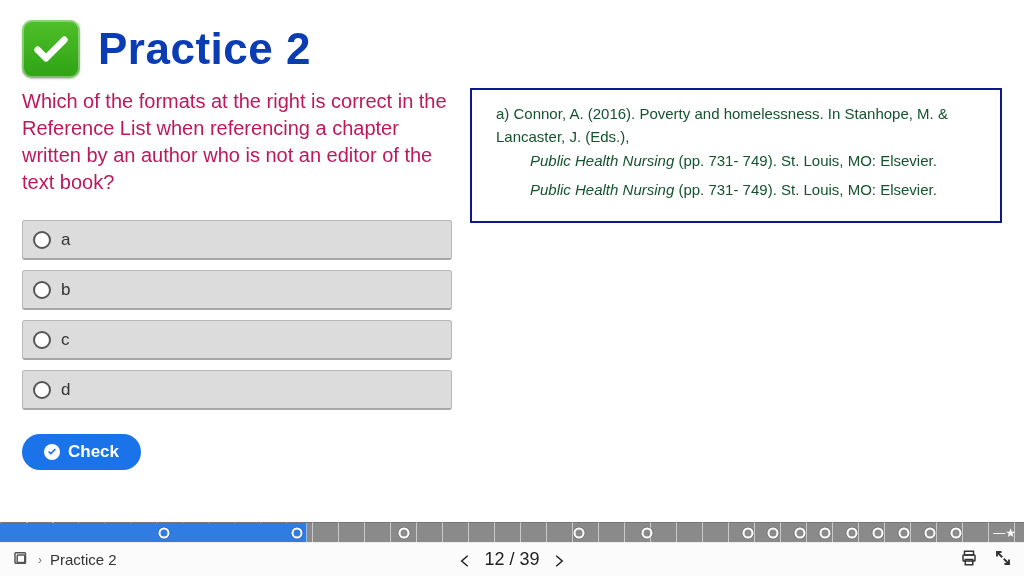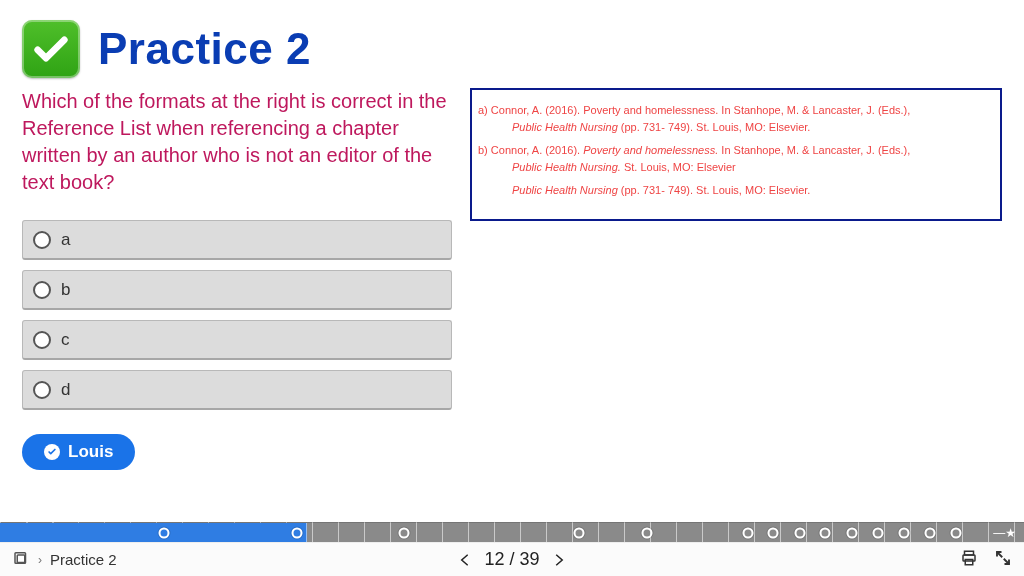--- a/index.html
+++ b/index.html
@@ -13,36 +13,36 @@
   .columns { display: flex; gap: 18px; }
   .left { width: 430px; }
   .question { font-size: 20px; line-height: 1.35; color: #be185d; margin-bottom: 24px; }
   .option { width: 100%; height: 40px; background: #dcdcdc; border: 1px solid #b8b8b8; border-bottom: 2px solid #a7a7a7; border-radius: 3px; display: flex; align-items: center; gap: 10px; padding: 0 10px; margin-bottom: 10px; cursor: pointer; color: #333; }
   .radio { width: 18px; height: 18px; border: 2.2px solid #555; border-radius: 50%; background: #fff; flex: 0 0 auto; }
   .option-label { font-size: 17px; color: #333; }
   .check-btn { margin-top: 14px; height: 36px; padding: 0 22px; border: none; border-radius: 18px; background: #1a73e8; color: #fff; font-size: 17px; font-weight: 600; display: inline-flex; align-items: center; gap: 8px; cursor: pointer; }
   .check-btn .chk { width: 16px; height: 16px; background: #fff; border-radius: 50%; display: inline-flex; align-items: center; justify-content: center; }
   .check-btn .chk svg { width: 10px; height: 10px; }
   .right { flex: 1; }
-  .refbox { border: 2px solid #0a1a8c; padding: 12px 14px 14px 6px; font-size: 11px; color: #ef4444; line-height: 1.55; }
+  .refbox { border: 2px solid #0a1a8c; padding: 12px 14px 14px 24px; font-size: 15px; color: #14532d; line-height: 1.55; }
   .refitem { margin-bottom: 6px; }
   .refitem .lead { }
   .refitem .indent { display: block; padding-left: 34px; }
   .ital { font-style: italic; }
   .boldital { font-style: italic; font-weight: 700; }
 
   
   .progress { position: relative; height: 20px; width: 100%; background: #8a8a8a; background-image: repeating-linear-gradient(to right, rgba(255,255,255,.55) 0 1.5px, transparent 1.5px 26px); border-top: 1px solid rgba(0,0,0,.15); }
   .progress .filled { position: absolute; left: 0; top: 0; bottom: 0; background: #2f7de3; border-right: 1px solid rgba(255,255,255,.5); }
   .progress .circle { position: absolute; top: 50%; width: 11px; height: 11px; border: 2px solid #fff; border-radius: 50%; transform: translate(-50%, -50%); box-shadow: 0 0 0 1px rgba(0,0,0,.15); }
   .progress .arrow-star { position: absolute; right: 8px; top: 50%; transform: translateY(-50%); color: #fff; font-size: 12px; display: flex; align-items: center; gap: 2px; }
   .footer { height: 34px; display: flex; align-items: center; padding: 0 12px; font-size: 15px; color: #333; border-top: 1px solid #eee; background: #fbfbfb; }
   .footer .left-f { display: flex; align-items: center; gap: 8px; }
   .footer .crumb { color: #777; font-size: 12px; }
-  .footer .mid { position: absolute; left: 50%; transform: translateX(-50%); display: flex; align-items: center; gap: 10px; }
+  .footer .mid { position: absolute; left: 50%; transform: translateX(-50%); display: flex; align-items: flex-end; gap: 10px; }
   .footer .nav-btn { width: 18px; height: 18px; display: inline-flex; align-items: center; justify-content: center; cursor: pointer; color: #222; }
   .footer .right-f { margin-left: auto; display: flex; align-items: center; gap: 16px; }
   .footer svg { width: 18px; height: 18px; }
   .counter { font-size: 18px; color: #222; }
 </style>
 </head>
 <body>
 
 <div class="page">
   <div class="content">
@@ -75,33 +75,29 @@
           <span class="radio"></span>
           <span class="option-label">d</span>
         </div>
 
         <button class="check-btn">
           <span class="chk">
             <svg viewBox="0 0 24 24">
                 <path d="M5 12l4 4 10-10" fill="none" stroke="#1a73e8" stroke-width="4" stroke-linecap="round" stroke-linejoin="round"></path>
               </svg>
           </span>
-          <span>Louis</span>
+          <span>Check</span>
         </button>
       </div>
 
       <div class="right">
         <div class="refbox">
           <div class="refitem">
             <span class="lead"><span>a)</span><span> Connor, A. (2016). Poverty and homelessness. In Stanhope, M. &amp; Lancaster, J. (Eds.),</span></span>
             <span class="indent"><span class="ital">Public Health Nursing</span><span> (pp. 731- 749). St. Louis, MO: Elsevier.</span></span>
-          </div>
-          <div class="refitem">
-            <span class="lead"><span>b)</span><span> Connor, A. (2016). </span><span class="ital">Poverty and homelessness.</span><span> In Stanhope, M. &amp; Lancaster, J. (Eds.),</span></span>
-            <span class="indent"><span class="ital">Public Health Nursing.</span><span> St. Louis, MO: Elsevier</span></span>
           </div>
           <div class="refitem">
             <span class="indent"><span class="ital">Public Health Nursing</span><span> (pp. 731- 749). St. Louis, MO: Elsevier.</span></span>
           </div>
         </div>
       </div>
     </div>
   </div>
 
   <div class="progress" id="progress">

